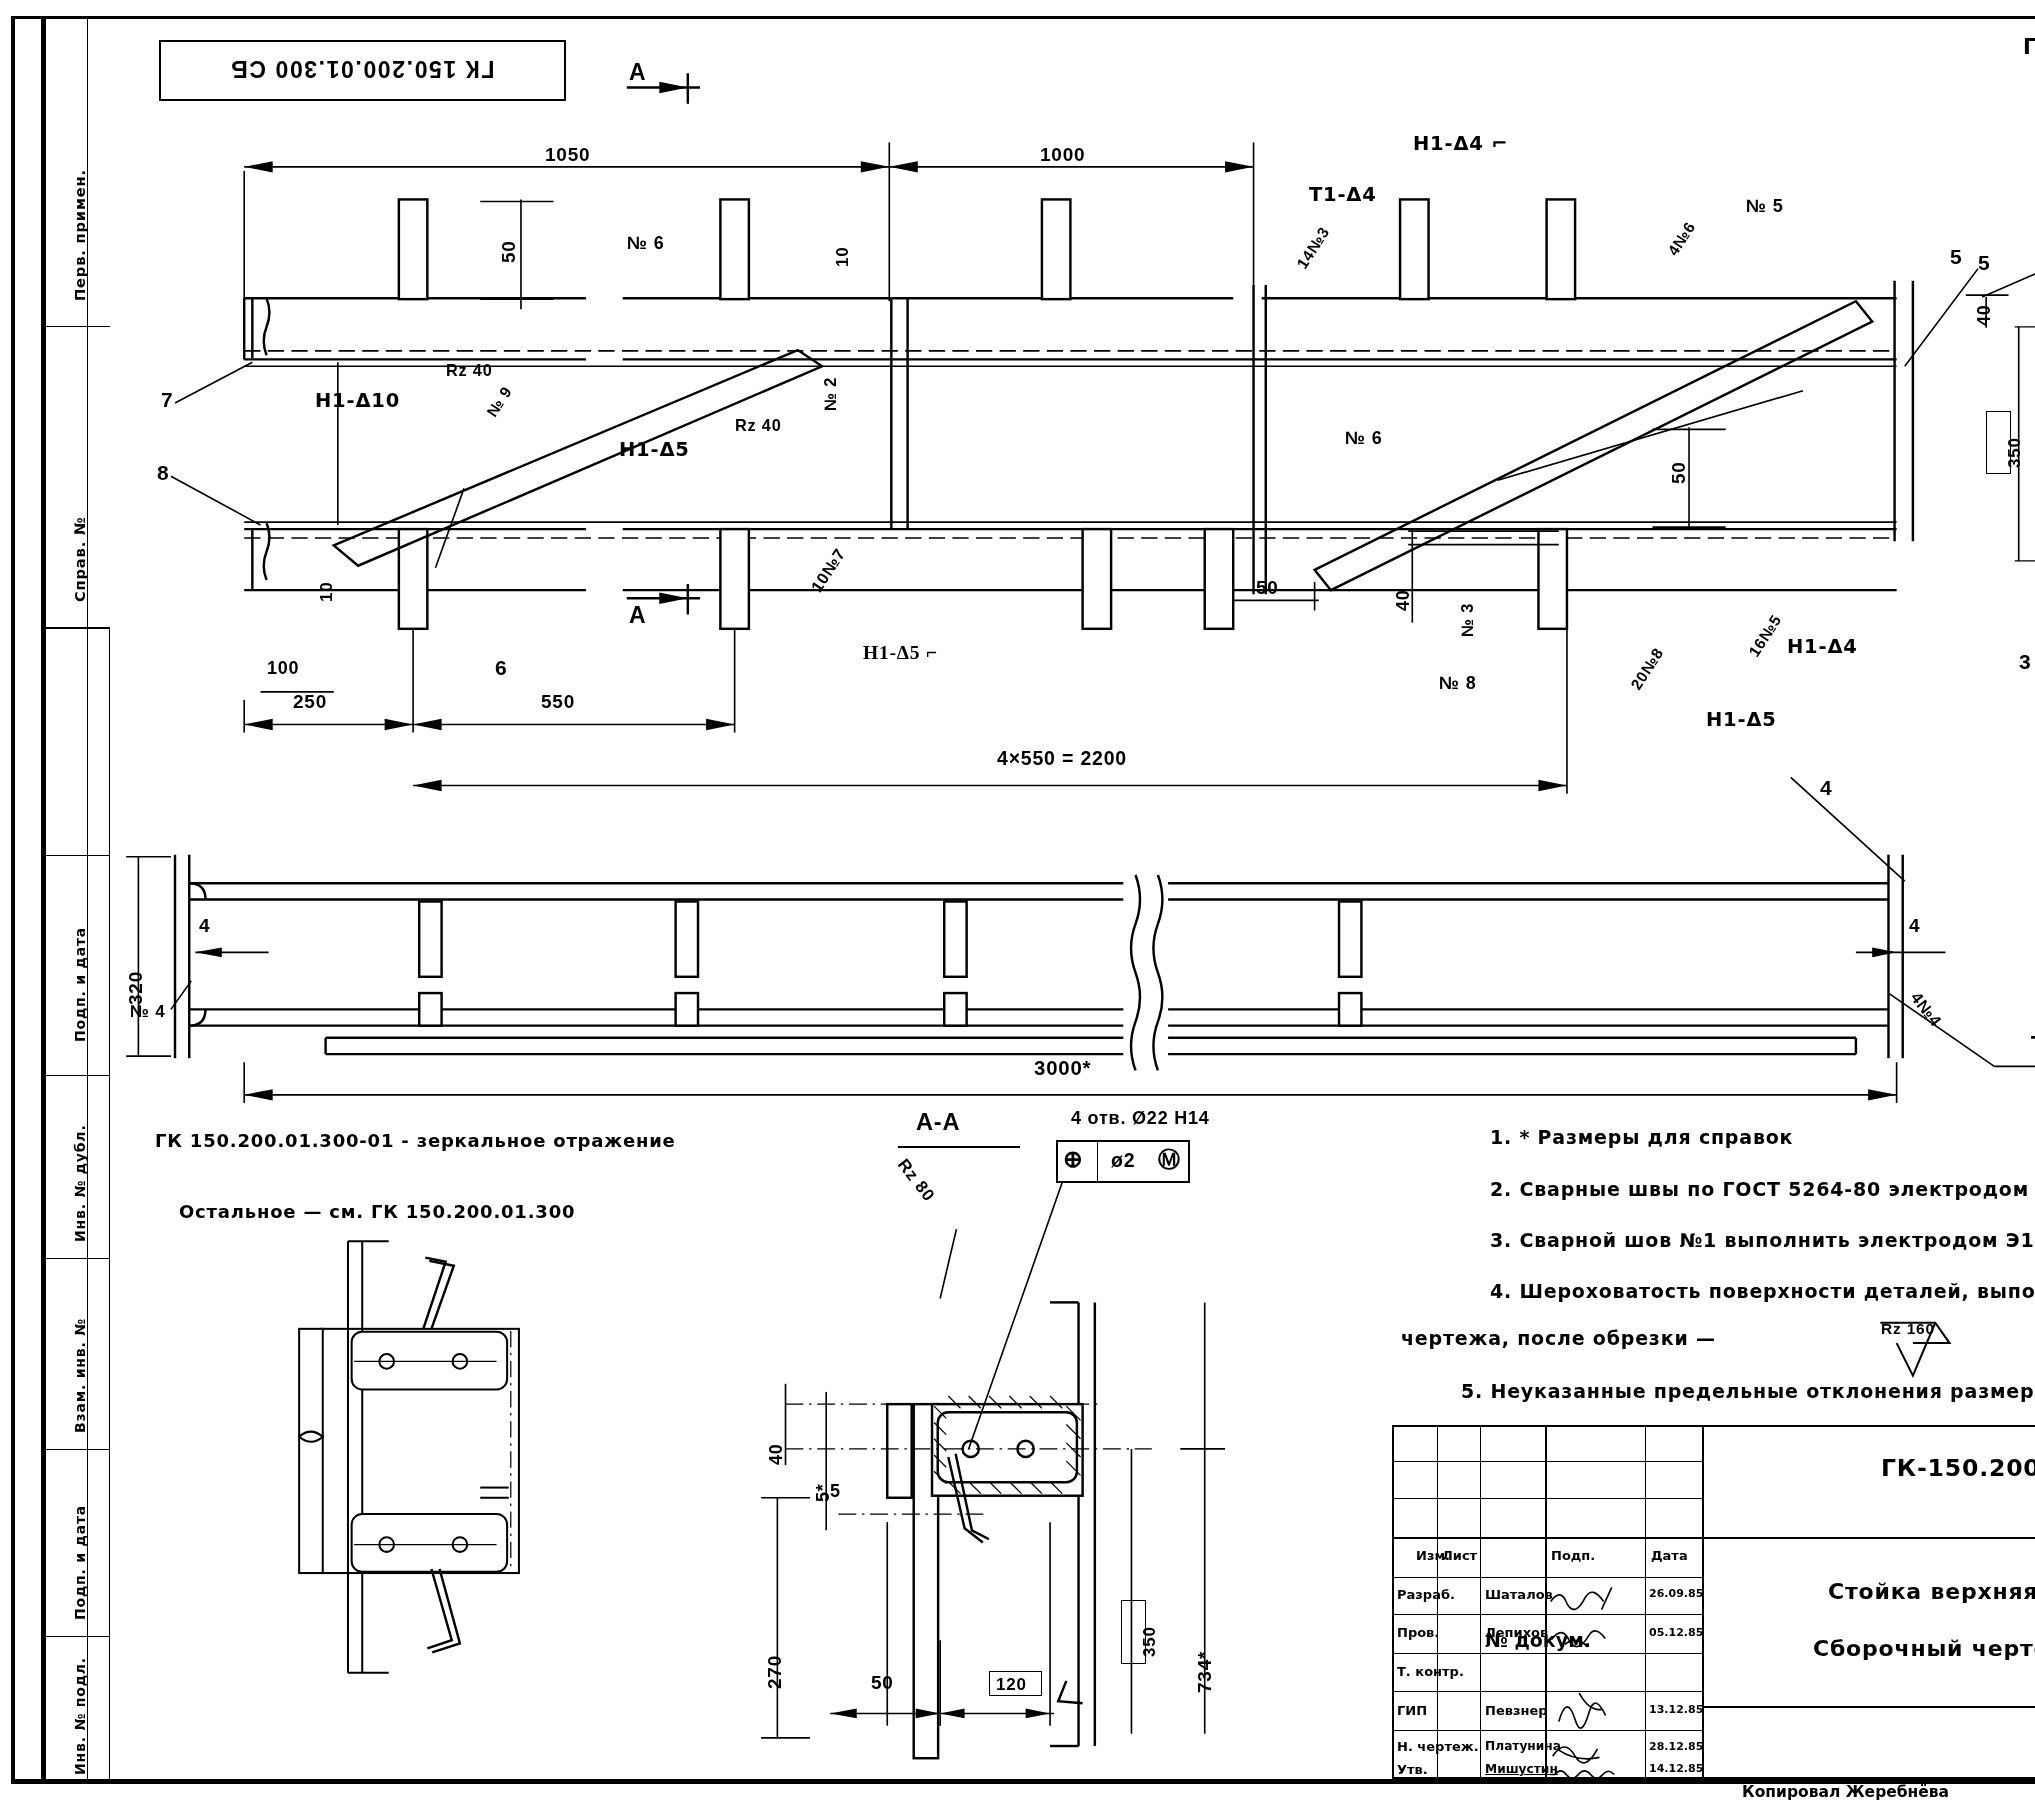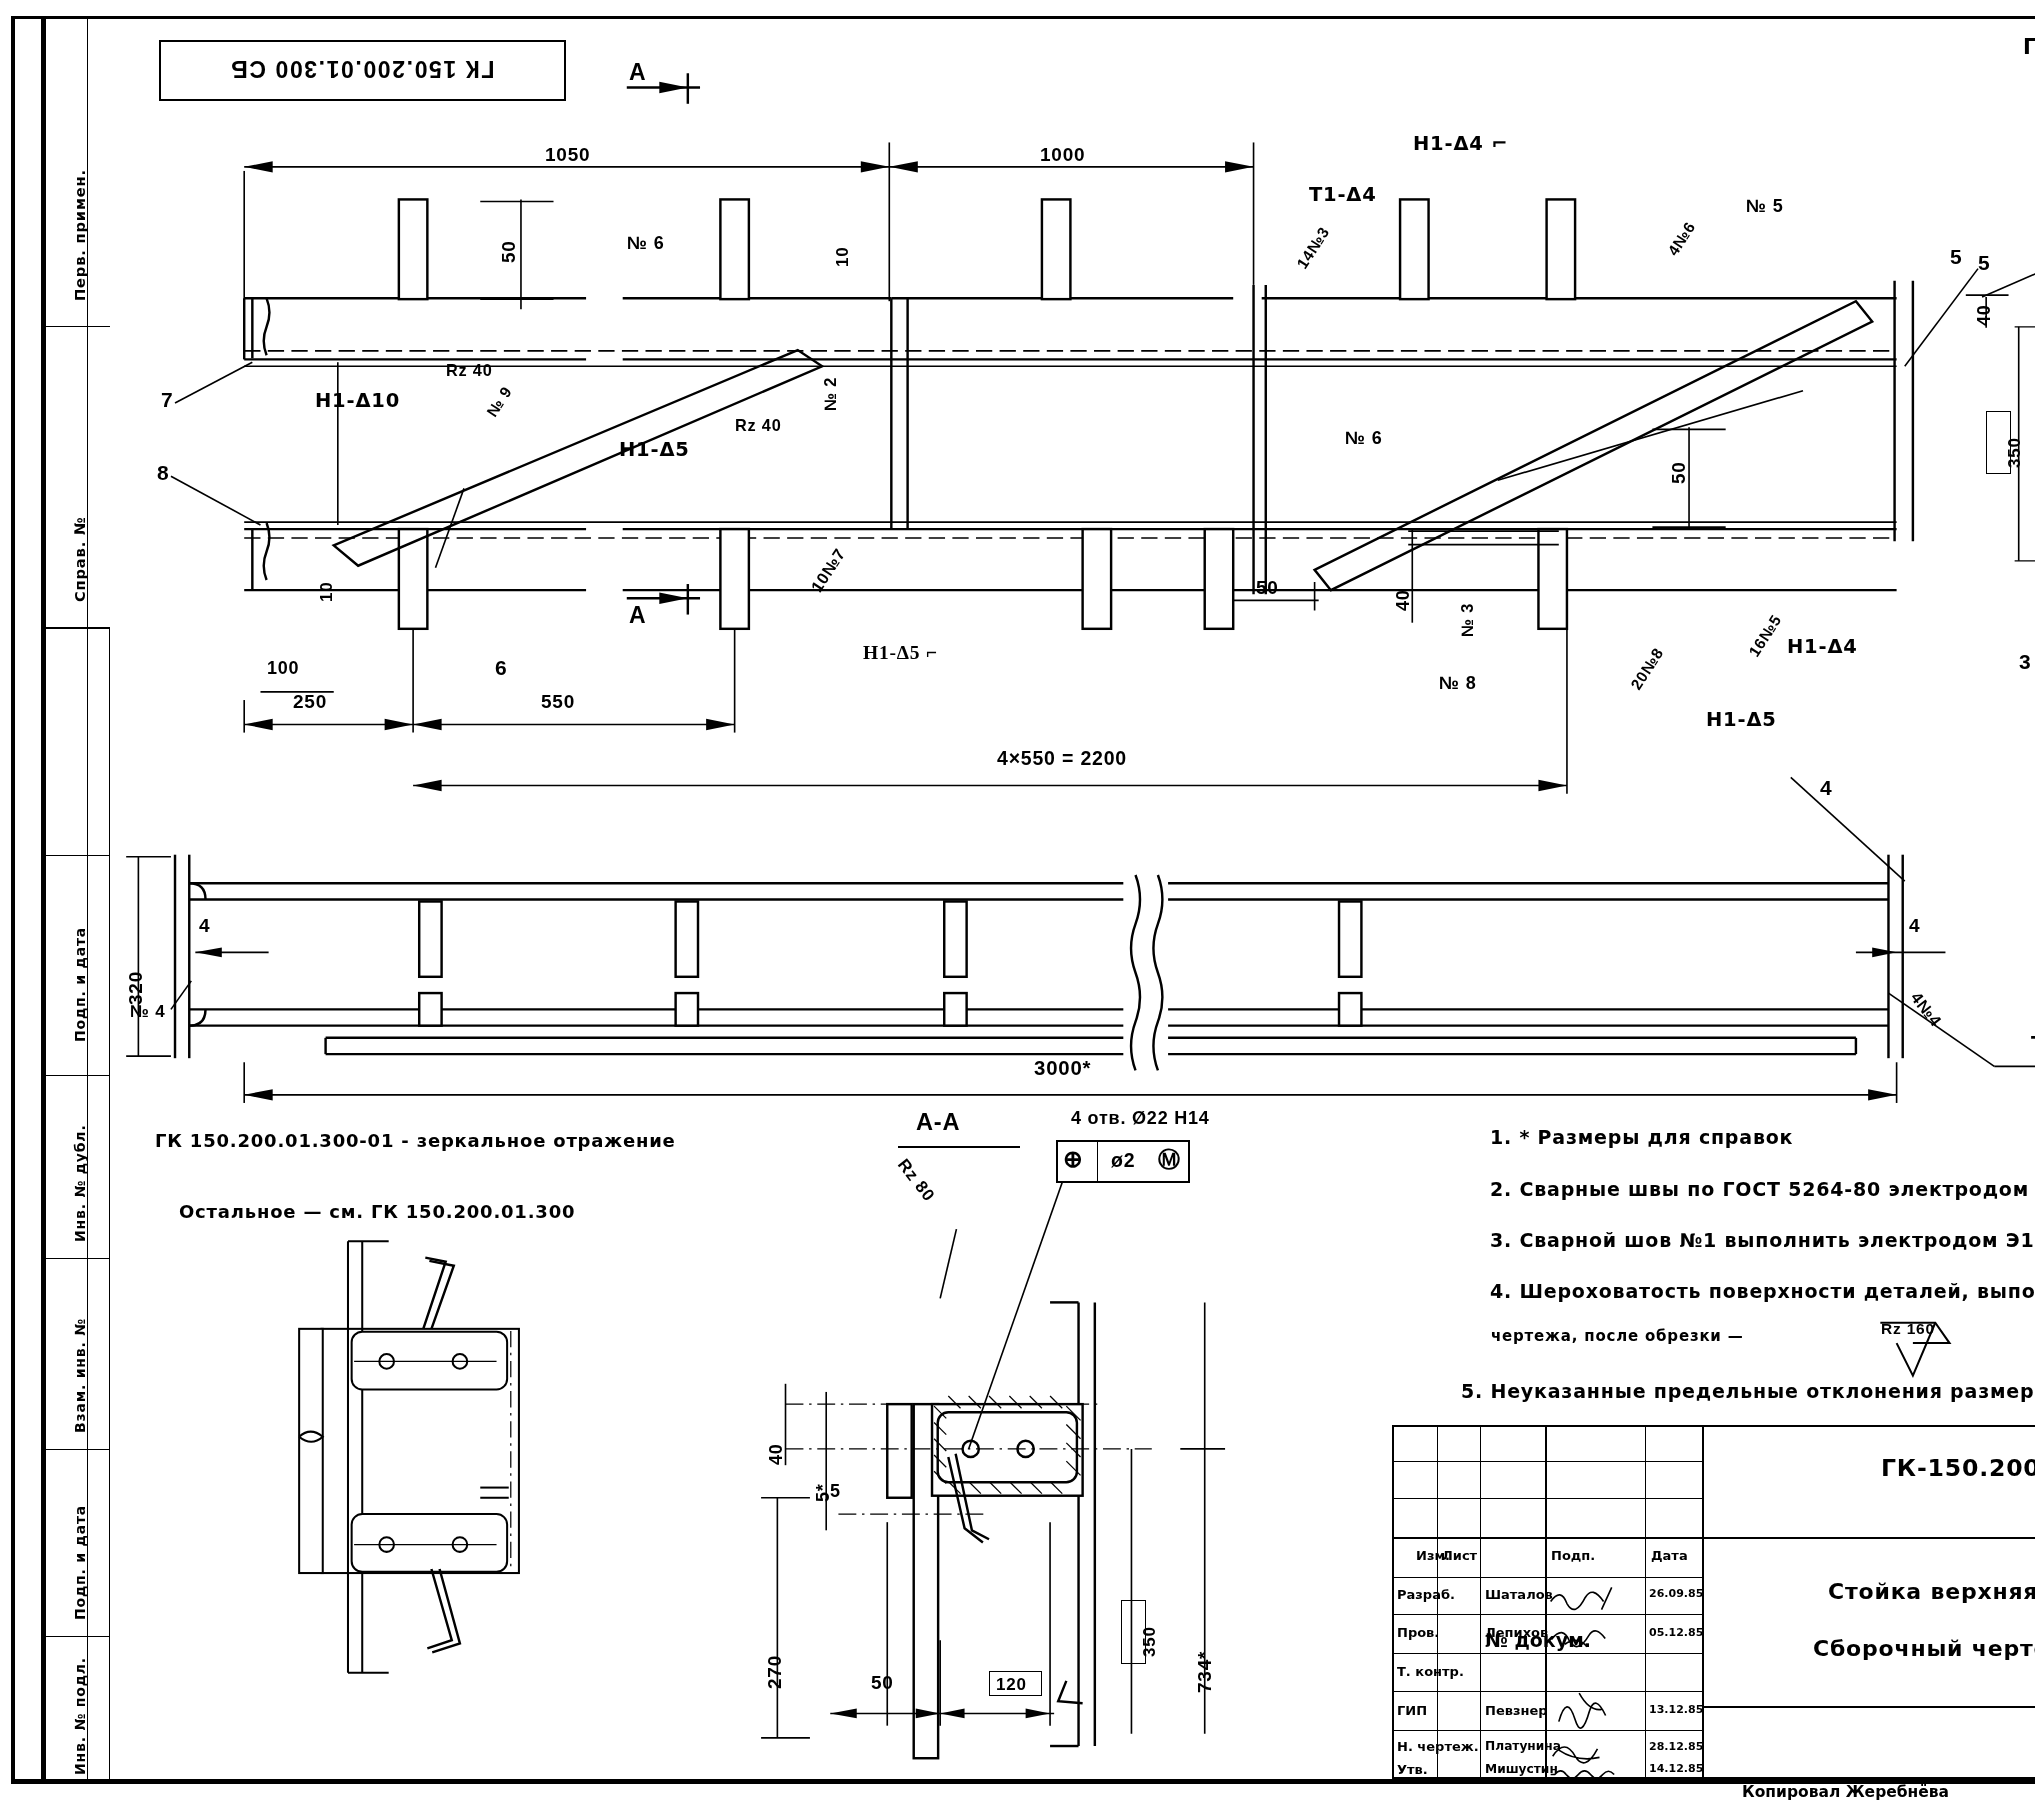--- a/index.html
+++ b/index.html
@@ -517,21 +517,21 @@
   <div class="t rot90" style="left:1195px;top:1693px;font-size:19px;">734*</div>
   <div class="t rot90" style="left:767px;top:1465px;font-size:18px;">40</div>
   <div class="t" style="left:871px;top:1673px;font-size:19px;">50</div>
   <div class="boxthick" style="left:989px;top:1671px;width:53px;height:25px;border-width:1.6px;"></div>
   <div class="t" style="left:996px;top:1676px;font-size:17px;">120</div>
 
   <div class="t cyr" style="left:1490px;top:1128px;font-size:19px;">1. * Размеры для справок</div>
   <div class="t cyr" style="left:1490px;top:1180px;font-size:19px;">2. Сварные швы по ГОСТ 5264-80 электродом Э42 по ГОСТ 9467-75</div>
   <div class="t cyr" style="left:1490px;top:1231px;font-size:19px;">3. Сварной шов №1 выполнить электродом Э10Х17Т по ГОСТ 10052-75.</div>
   <div class="t cyr" style="left:1490px;top:1282px;font-size:19px;">4. Шероховатость поверхности деталей, выполненных без</div>
-  <div class="t cyr" style="left:1491px;top:1329px;font-size:15px;">чертежа, после обрезки —</div>
+  <div class="t cyr" style="left:1401px;top:1329px;font-size:19px;">чертежа, после обрезки —</div>
   <div class="t cyr" style="left:1461px;top:1382px;font-size:19px;">5. Неуказанные предельные отклонения размеров по ±</div>
 
   <div class="t" style="left:1881px;top:1321px;font-size:15.5px;">Rz 160</div>
   <svg width="2582" height="1803" viewBox="0 0 6344 4430">
     <g stroke="#000" fill="none" stroke-width="5">
       <path d="M4620,3250 L4755,3250 L4790,3300 L4700,3300"></path>
       <path d="M4755,3250 L4700,3380 L4660,3300"></path>
     </g>
 
     <g stroke="#000" fill="none" stroke-width="6">
@@ -574,21 +574,21 @@
 
   <div class="t cyr" style="left:1397px;top:1704px;font-size:13px;letter-spacing:0;">ГИП</div>
   <div class="t cyr" style="left:1485px;top:1704px;font-size:13px;letter-spacing:0;">Певзнер</div>
   <div class="t cyr" style="left:1649px;top:1704px;font-size:11px;letter-spacing:0;">13.12.85</div>
 
   <div class="t cyr" style="left:1397px;top:1740px;font-size:13px;letter-spacing:0;">Н. чертеж.</div>
   <div class="t cyr" style="left:1485px;top:1740px;font-size:12.2px;letter-spacing:0;">Платунина</div>
   <div class="t cyr" style="left:1649px;top:1741px;font-size:11px;letter-spacing:0;">28.12.85</div>
 
   <div class="t cyr" style="left:1397px;top:1763px;font-size:13px;letter-spacing:0;">Утв.</div>
-  <div class="t cyr" style="left:1485px;top:1763px;font-size:12.2px;letter-spacing:0;">Мишустин</div>
+  <div class="t cyr" style="left:1485px;top:1763px;font-size:12.2px;letter-spacing:0;text-decoration:underline;">Мишустин</div>
   <div class="t cyr" style="left:1649px;top:1763px;font-size:11px;letter-spacing:0;">14.12.85</div>
 
   <svg width="2582" height="1803" viewBox="0 0 6344 4430">
     <g stroke="#000" fill="none" stroke-width="4">
       <path d="M3810,3935 q25,-35 40,5 q20,35 45,-15 q18,-30 45,10 M3960,3900 l-25,55"></path>
       <path d="M3812,4028 q28,-35 44,4 q20,33 48,-14 q16,-25 40,8 M3845,4040 q30,-22 55,6"></path>
       <path d="M3830,4230 q20,-70 40,-5 q15,50 35,-20 q14,-45 40,10 M3880,4160 q25,45 55,40"></path>
       <path d="M3815,4315 q30,-45 55,0 q24,40 55,-18 M3830,4300 q45,30 100,18"></path>
       <path d="M3810,4360 h10 q15,-18 28,0 q15,18 30,0 q15,-18 30,0 q15,18 30,0 q14,-16 28,0"></path>
     </g>

